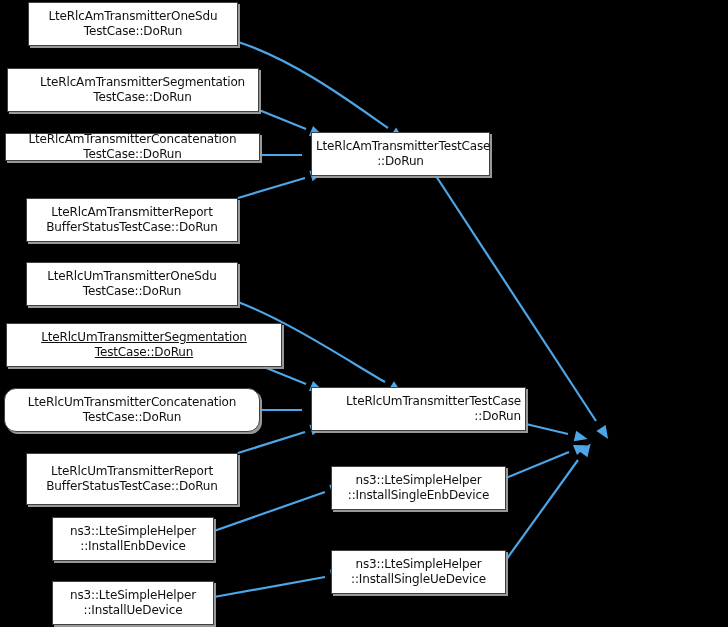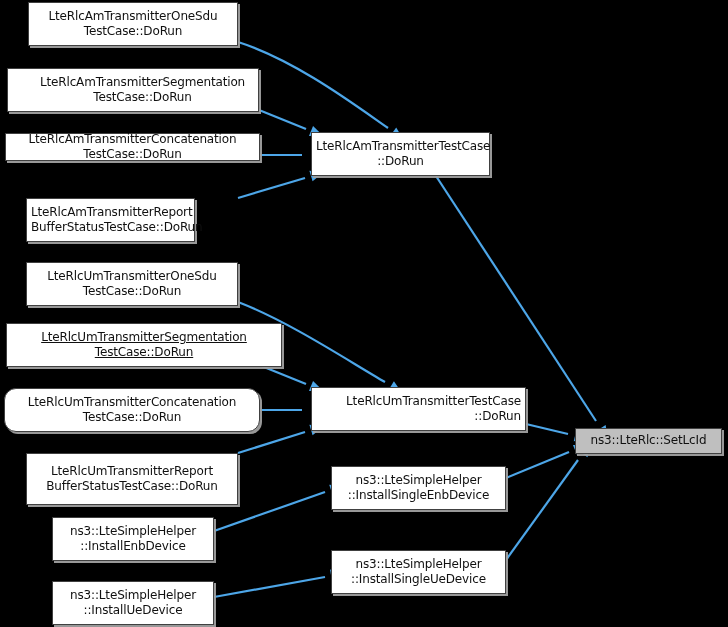--- a/index.html
+++ b/index.html
@@ -84,21 +84,21 @@
       <polygon points="0,-5.5 13,0 0,5.5" fill="#4da6e8" transform="translate(331,490) rotate(-19)"></polygon>
       <path d="M214,597 L325,577" fill="none" stroke="#4da6e8" stroke-width="2.2"></path>
       <polygon points="0,-5.5 13,0 0,5.5" fill="#4da6e8" transform="translate(331,575) rotate(-10)"></polygon>
     </svg>
 <div class="node" style="left: 28px; top: 2px; width: 210px; height: 44px;"><span class="lbl">LteRlcAmTransmitterOneSdu
 TestCase::DoRun</span></div>
     <div class="node" style="left: 7px; top: 68px; width: 252px; height: 44px; padding-left: 19px;"><span class="lbl">LteRlcAmTransmitterSegmentation
 TestCase::DoRun</span></div>
     <div class="node" style="left: 5px; top: 133px; width: 255px; height: 28px;"><span class="lbl">LteRlcAmTransmitterConcatenation
 TestCase::DoRun</span></div>
-    <div class="node" style="left: 26px; top: 198px; width: 169px; height: 44px;"><span class="lbl">LteRlcAmTransmitterReport
+    <div class="node" style="left: 26px; top: 198px; width: 212px; height: 44px;"><span class="lbl">LteRlcAmTransmitterReport
 BufferStatusTestCase::DoRun</span></div>
     <div class="node" style="left: 26px; top: 262px; width: 212px; height: 44px;"><span class="lbl">LteRlcUmTransmitterOneSdu
 TestCase::DoRun</span></div>
     <div class="node" style="left: 6px; top: 323px; width: 276px; height: 44px; text-decoration: underline;"><span class="lbl">LteRlcUmTransmitterSegmentation
 TestCase::DoRun</span></div>
     <div class="node" style="left: 4px; top: 388px; width: 256px; height: 44px; border-radius: 12px;"><span class="lbl">LteRlcUmTransmitterConcatenation
 TestCase::DoRun</span></div>
     <div class="node" style="left: 26px; top: 453px; width: 212px; height: 52px;"><span class="lbl">LteRlcUmTransmitterReport
 BufferStatusTestCase::DoRun</span></div>
     <div class="node" style="left: 52px; top: 517px; width: 162px; height: 44px;"><span class="lbl">ns3::LteSimpleHelper
@@ -106,14 +106,13 @@
     <div class="node" style="left: 52px; top: 581px; width: 162px; height: 44px;"><span class="lbl">ns3::LteSimpleHelper
 ::InstallUeDevice</span></div>
     <div class="node" style="left: 311px; top: 132px; width: 179px; height: 44px;"><span class="lbl">LteRlcAmTransmitterTestCase
 ::DoRun</span></div>
     <div class="node" style="left: 311px; top: 387px; width: 215px; height: 44px; text-align: right;"><span class="lbl">LteRlcUmTransmitterTestCase
 ::DoRun</span></div>
     <div class="node" style="left: 331px; top: 466px; width: 175px; height: 44px;"><span class="lbl">ns3::LteSimpleHelper
 ::InstallSingleEnbDevice</span></div>
     <div class="node" style="left: 331px; top: 550px; width: 175px; height: 44px;"><span class="lbl">ns3::LteSimpleHelper
 ::InstallSingleUeDevice</span></div>
-    <div class="node current" style="left: 575px; top: 428px; width: 147px; height: 26px;"><span class="lbl">ns3::LteRlc::SetLcId</span></div>
   </div>
 
 </body></html>

